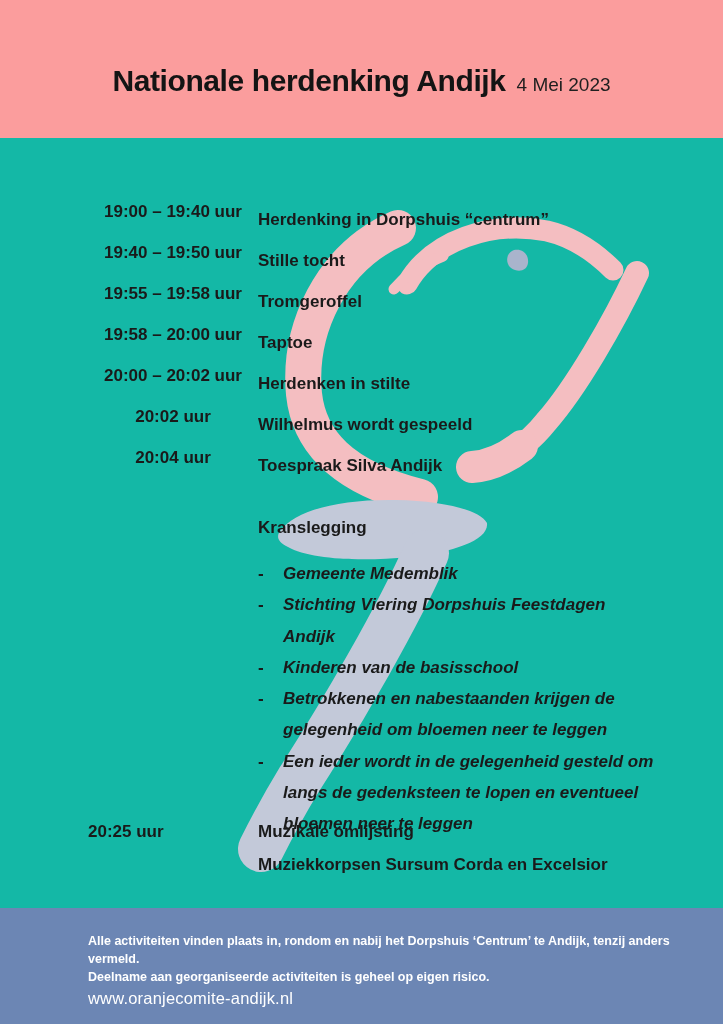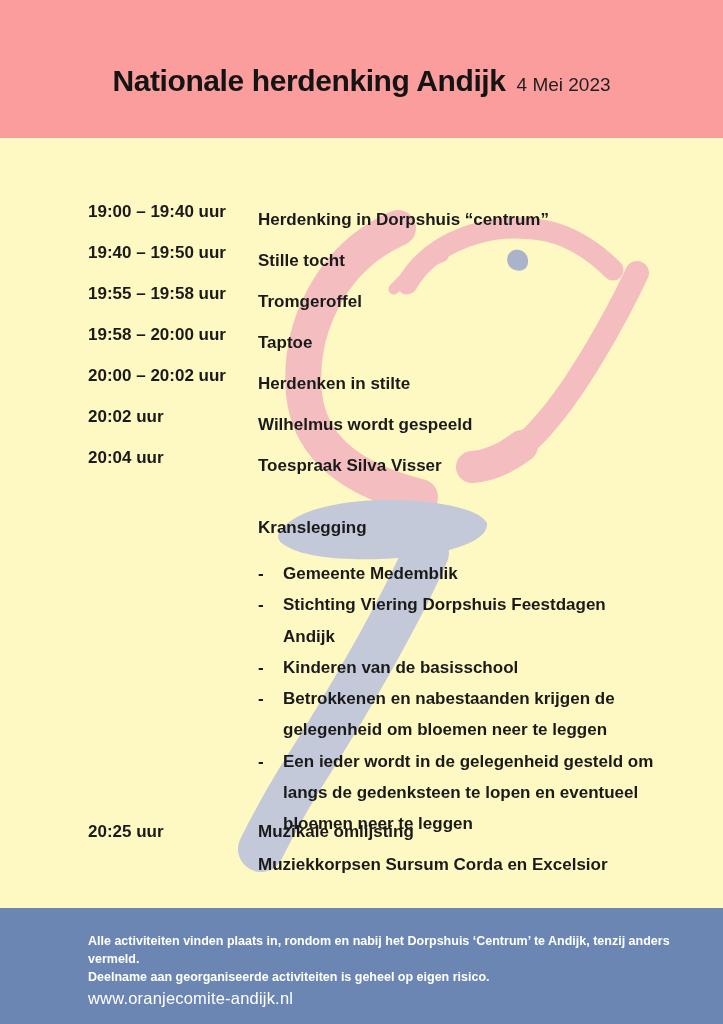--- a/index.html
+++ b/index.html
@@ -1,19 +1,19 @@
 <!DOCTYPE html>
 <html><head>
 <meta charset="utf-8">
 <style>
   html,body{margin:0;padding:0;background:#e9e9e9;}
   .page{
     position:relative;
     width:723px;height:1024px;
-    background:#fef9c3;
+    background:#14b8a6;
     overflow:hidden;
     font-family:"Liberation Sans", sans-serif;
     color:#1a1a1a;
     margin:0 auto;
   }
   
   .header-band{
     position:absolute;top:0;left:0;right:0;height:138px;
     background:#fb9d9d;
     display:flex;justify-content:center;align-items:flex-start;
@@ -25,30 +25,30 @@
     font-size:30px;font-weight:700;letter-spacing:-0.4px;
     color:#141414;line-height:1.1;white-space:nowrap;
   }
   .page-date{font-size:19px;font-weight:400;color:#1f1f1f;white-space:nowrap;}
   
   .watermark{position:absolute;inset:0;z-index:0;}
   
   .content{position:absolute;inset:0;z-index:1;font-weight:700;font-size:17px;}
   .schedule{position:absolute;top:191px;left:88px;right:30px;}
   .sched-row{display:flex;height:41px;align-items:center;}
-  .time-col{width:170px;flex:0 0 170px;white-space:nowrap;}
+  .time-col{width:170px;flex:0 0 170px;white-space:nowrap;text-align:center;}
   .event-col{flex:1;white-space:nowrap;margin-top:16px;}
   .krans-heading{position:absolute;left:258px;top:512px;line-height:31px;}
   .krans-list{
     position:absolute;left:258px;top:558px;width:400px;
     margin:0;padding:0;list-style:none;
   }
   .krans-item{display:flex;line-height:31.3px;}
   .bullet-dash{flex:0 0 25px;}
-  .bullet-text{flex:1;white-space:pre-line;}
+  .bullet-text{flex:1;white-space:pre-line;font-style:italic;}
   .closing{position:absolute;top:816px;left:88px;right:30px;display:flex;}
   .closing-time{width:170px;flex:0 0 170px;line-height:32.5px;}
   .closing-events{flex:1;line-height:32.5px;white-space:pre-line;}
   
   .footer-band{
     position:absolute;left:0;right:0;top:908px;height:148px;
     background:#6c86b4;
     box-sizing:border-box;
     padding:24px 40px 16px 88px;
     z-index:3;
@@ -105,21 +105,21 @@
       <div class="sched-row">
         <span class="time-col">20:00 – 20:02 uur</span>
         <span class="event-col">Herdenken in stilte</span>
       </div>
       <div class="sched-row">
         <span class="time-col">20:02 uur</span>
         <span class="event-col">Wilhelmus wordt gespeeld</span>
       </div>
       <div class="sched-row">
         <span class="time-col">20:04 uur</span>
-        <span class="event-col">Toespraak Silva Visser</span>
+        <span class="event-col">Toespraak Silva Andijk</span>
       </div>
     </div>
 
     <div class="krans-heading">Kranslegging</div>
 
     <ul class="krans-list">
       <li class="krans-item">
         <span class="bullet-dash">-</span>
         <span class="bullet-text">Gemeente Medemblik</span>
       </li>

